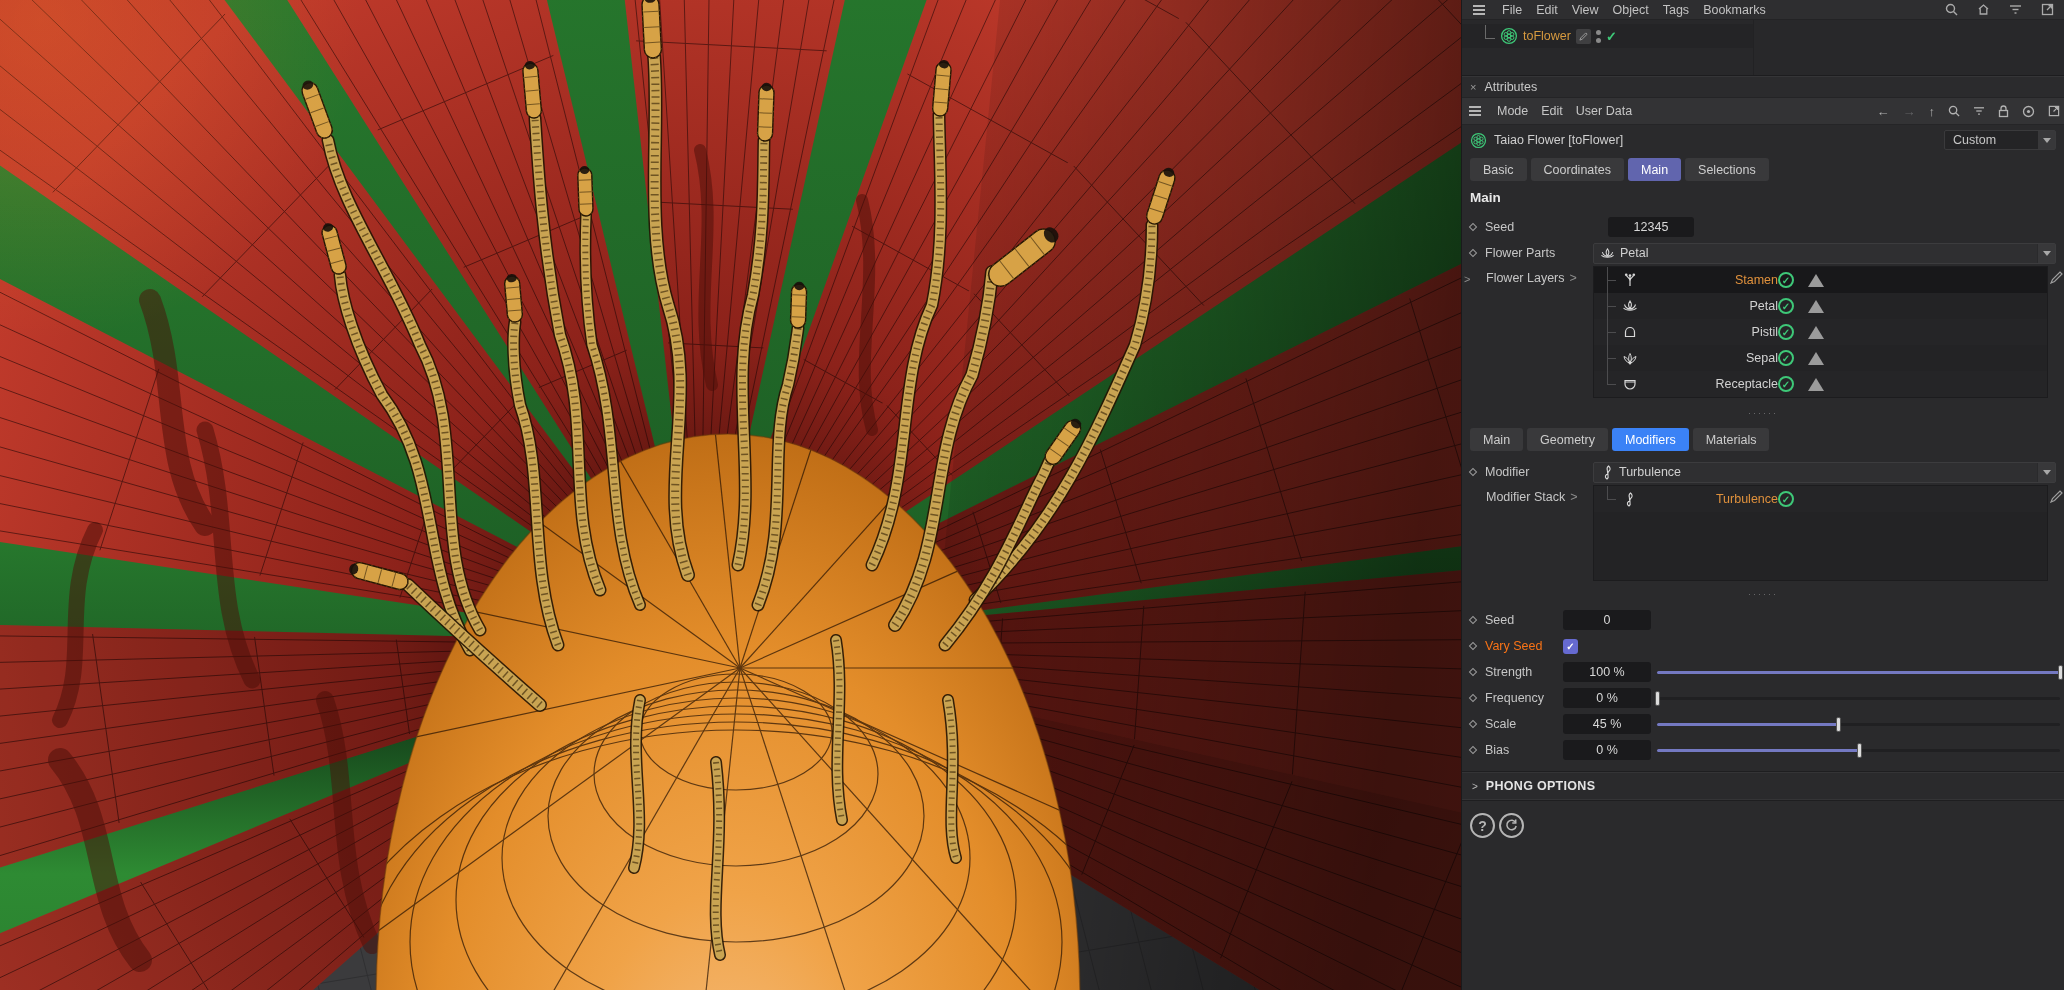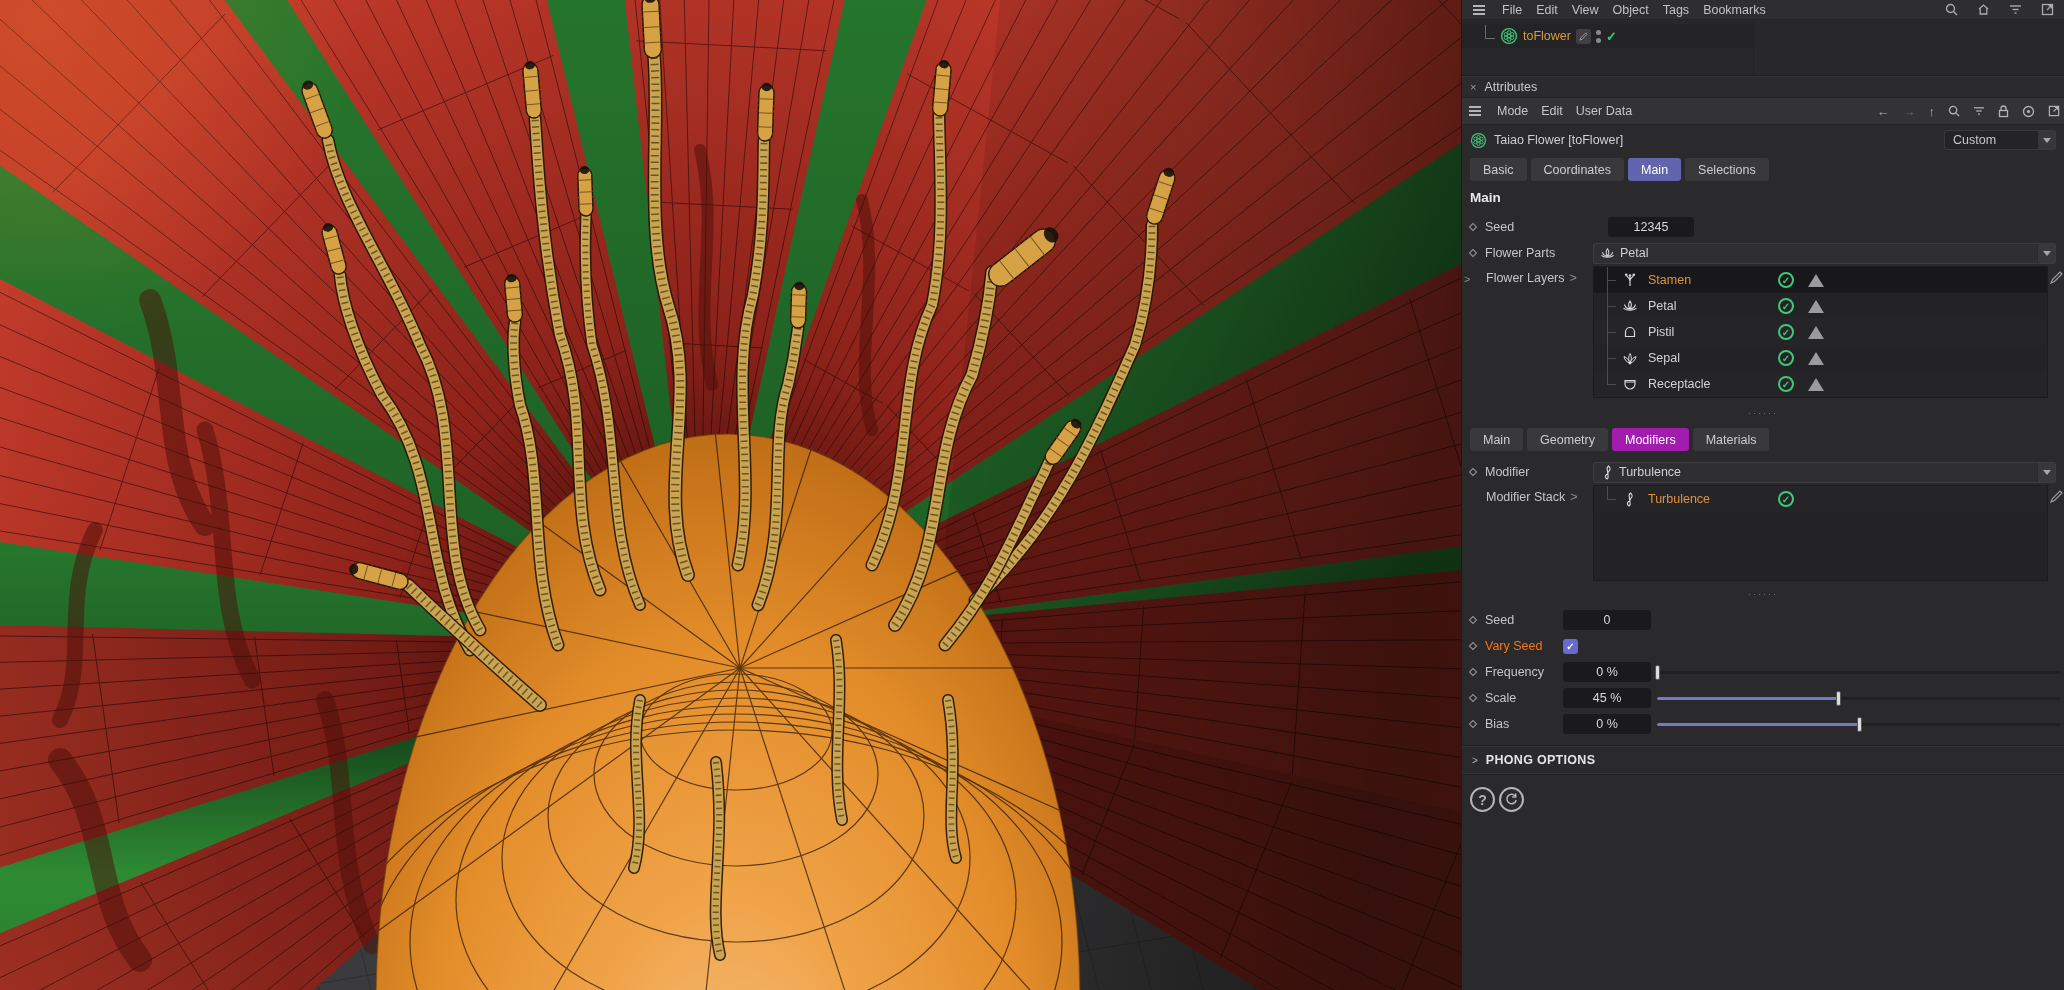--- a/index.html
+++ b/index.html
@@ -49,21 +49,21 @@
   .preset-select { width:112px; height:20px; background:#242426; border:1px solid #3a3a3c;
     display:flex; align-items:center; border-radius:2px; }
   .preset-select .val { flex:1; padding-left:8px; color:#c6c6c6; }
   .preset-select .arrow-box { width:17px; height:100%; background:#38383a; display:flex; align-items:center; justify-content:center; }
   .caret { width:0; height:0; border-left:4px solid transparent; border-right:4px solid transparent; border-top:5px solid #a8a8a8; }
 
   .tabs { display:flex; gap:4px; padding:3px 8px 0 8px; }
   .tab { height:23px; padding:0 13px; background:#39393b; border-radius:3px; display:flex;
     align-items:center; color:#cdcdcd; }
   .tab.active-blue { background:#6165ae; color:#fff; }
-  .tab.active-gray { background:#a21caf; color:#fff; }
+  .tab.active-gray { background:#3b82f6; color:#fff; }
 
   .section-header { margin:9px 0 0 8px; font-size:13.5px; font-weight:bold; color:#e8e8e8; height:20px; }
 
   .prow { display:flex; align-items:center; height:26px; position:relative; padding-left:8px; }
   .diamond { width:6px; height:6px; border:1px solid #9a9a9a; transform:rotate(45deg); margin-right:9px; flex:0 0 auto; }
   .plabel { color:#c6c6c6; white-space:nowrap; }
   .plabel.orange { color:#f97316; }
   .field { position:absolute; left:146px; width:86px; height:20px; background:#1a1a1c;
     border-radius:3px; color:#d8d8d8; display:flex; align-items:center; justify-content:center; }
   .g2 .field { left:101px; width:88px; }
@@ -72,21 +72,21 @@
     border:1px solid #3c3c3e; border-radius:2px; display:flex; align-items:center; }
   .combo .cico { margin:0 5px 0 6px; display:flex; }
   .combo .val { flex:1; color:#d0d0d0; }
   .combo .arrow-box { width:18px; height:100%; background:#38383a; display:flex; align-items:center; justify-content:center; border-left:1px solid #2a2a2c; }
 
   .list-wrap { display:flex; position:relative; }
   .list-label { width:131px; padding:5px 0 0 8px; display:flex; align-items:flex-start; }
   .list-label .plabel { margin-left:16px; }
   .expander { color:#8e8e8e; margin-left:5px; }
   .left-chev { position:absolute; left:2px; top:7px; color:#8e8e8e; font-size:11px; }
-  .listbox { position:absolute; left:131px; right:16px; top:0; bottom:0; background:#232325; border:1px solid #1c1c1e; overflow:hidden; }
+  .listbox { position:absolute; left:131px; right:16px; top:0; bottom:0; background:#232325; border:1px solid #1c1c1e; overflow:hidden;text-align:right; }
   .lrow { height:26px; display:flex; align-items:center; position:relative; padding-left:28px; }
   .lrow:nth-child(odd) { background:#252527; }
   .lrow.selected { background:#18181a; }
   .tree-line { position:absolute; left:13px; top:0; bottom:0; width:1px; background:#4c4c4e; }
   .tree-tick { position:absolute; left:13px; top:13px; width:9px; height:1px; background:#4c4c4e; }
   .lrow:last-child .tree-line { bottom:13px; }
   .lrow .lico { width:20px; display:flex; margin-right:6px; }
   .lrow .llabel { width:130px; color:#d2d2d2; }
   .lrow .llabel.orange { color:#e0913c; }
   .check-circle { width:16px; height:16px; border:2px solid #3ec878; border-radius:50%; color:#3ec878;
@@ -1098,20 +1098,30 @@
       <span class="plabel">Seed</span>
       <span class="field">0</span>
     </div>
     <div class="prow">
       <span class="diamond"></span>
       <span class="plabel orange">Vary Seed</span>
       <span class="checkbox">✓</span>
     </div>
     <div class="prow">
       <span class="diamond"></span>
+      <span class="plabel">Strength</span>
+      <span class="field">100 %</span>
+      <span class="slider">
+        <span class="track"></span>
+          <span class="fill" style="width: 100%;"></span>
+          <span class="handle" style="left: 100%;"></span>
+      </span>
+    </div>
+    <div class="prow">
+      <span class="diamond"></span>
       <span class="plabel">Frequency</span>
       <span class="field">0 %</span>
       <span class="slider">
         <span class="track"></span>
           <span class="fill" style="width: 0%;"></span>
           <span class="handle" style="left: 0%;"></span>
       </span>
     </div>
     <div class="prow">
       <span class="diamond"></span>

